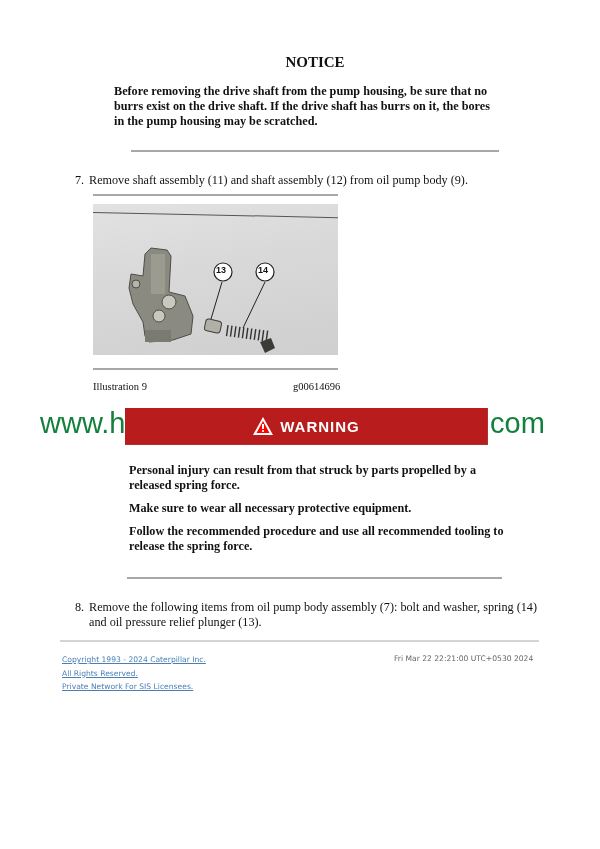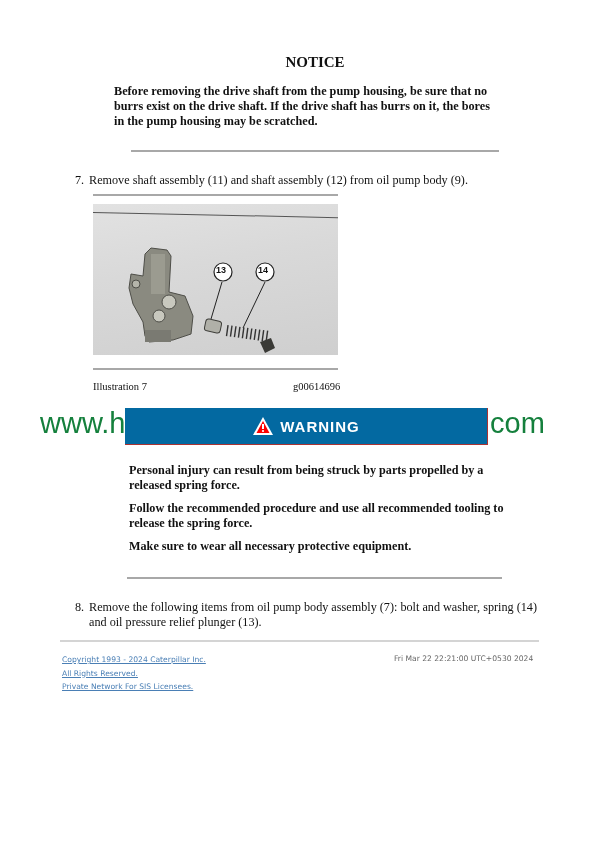--- a/index.html
+++ b/index.html
@@ -19,21 +19,21 @@
 
     .photo { left: 93px; top: 204px; width: 245px; height: 151px;
              background: linear-gradient(170deg, #e2e2e2 0%, #d9d9d9 40%, #cfcfcf 100%);
              overflow: hidden; }
     .photo-topline { position: absolute; left: 0; top: 8px; width: 250px; height: 1px;
                      background: #555; transform: rotate(1.2deg); transform-origin: left; }
     .caption { font-size: 10.5px; }
 
     .watermark { font-family: "Liberation Sans", "DejaVu Sans", sans-serif;
                  color: #15803d; font-size: 29px; top: 405px; line-height: 36px; }
-    .warning-bar { left: 125px; top: 408px; width: 362px; height: 36px; background: #0369a1;
+    .warning-bar { left: 125px; top: 408px; width: 362px; height: 36px; background: #b91c1c;
                    border-right: 1px solid #a33; border-bottom: 1px solid #a33;
                    display: flex; align-items: center; justify-content: center; }
     .warning-label { color: #fff; font-family: "Liberation Sans", sans-serif; font-weight: bold;
                      font-size: 15px; letter-spacing: 1px; margin-left: 6px; }
 
     .warning-body { left: 129px; top: 463px; width: 380px; font-weight: bold;
                     font-size: 12.2px; line-height: 15px; }
     .warning-body p { margin: 0 0 8px 0; }
 
     .footer { font-family: "DejaVu Sans", sans-serif; font-size: 7.6px; }
@@ -87,39 +87,39 @@
     <line x1="172" y1="78" x2="150" y2="124" stroke="#222" stroke-width="1"></line>
 
     <circle cx="130" cy="68" r="9" fill="#fff" stroke="#222" stroke-width="1.2"></circle>
     <circle cx="172" cy="68" r="9" fill="#fff" stroke="#222" stroke-width="1.2"></circle>
   </svg>
   <span class="abs" style="left:123px; top:61px; font-size:9px; font-family:'Liberation Sans',sans-serif; font-weight:bold;">13</span>
   <span class="abs" style="left:165px; top:61px; font-size:9px; font-family:'Liberation Sans',sans-serif; font-weight:bold;text-align:center;">14</span>
 </div>
 
 <div class="abs rule" style="left:93px; top:368px; width:245px;"></div>
-<div class="abs caption" style="left:93px; top:381px;">Illustration 7</div>
+<div class="abs caption" style="left:93px; top:381px;">Illustration 9</div>
 <div class="abs caption" style="left:293px; top:381px;text-align:center;">g00614696</div>
 
 <div class="abs watermark" style="left:40px;">www.h</div>
 <div class="abs watermark" style="left:490px;">com</div>
 <div class="abs warning-bar">
   <svg width="22" height="20" viewBox="0 0 22 20">
     <path d="M11 1 L21 19 L1 19 Z" fill="#fff"></path>
     <path d="M11 5 L17.5 17 L4.5 17 Z" fill="#ff0000"></path>
     <rect x="10" y="8" width="2" height="5" fill="#fff"></rect>
     <circle cx="11" cy="15" r="1.1" fill="#fff"></circle>
   </svg>
   <span class="warning-label">WARNING</span>
 </div>
 
 <div class="abs warning-body">
-  <p>Personal injury can result from being struck by parts propelled by a released spring force.</p>
+  <p>Personal injury can result from that struck by parts propelled by a released spring force.</p>
+  <p>Make sure to wear all necessary protective equipment.</p>
   <p>Follow the recommended procedure and use all recommended tooling to release the spring force.</p>
-  <p>Make sure to wear all necessary protective equipment.</p>
 </div>
 <div class="abs rule" style="left:127px; top:577px; width:375px;"></div>
 
 <div class="abs step" style="left:75px; top:600px; width:480px; height:32px;">
   <span class="step-num">8.</span>
   <span class="step-text" style="top:0;">Remove the following items from oil pump body assembly (7): bolt and washer, spring (14)</span>
   <span class="step-text" style="top:15px;">and oil pressure relief plunger (13).</span>
 </div>
 <div class="abs rule" style="left:60px; top:640px; width:479px; background:#d4d4d4;"></div>
 

